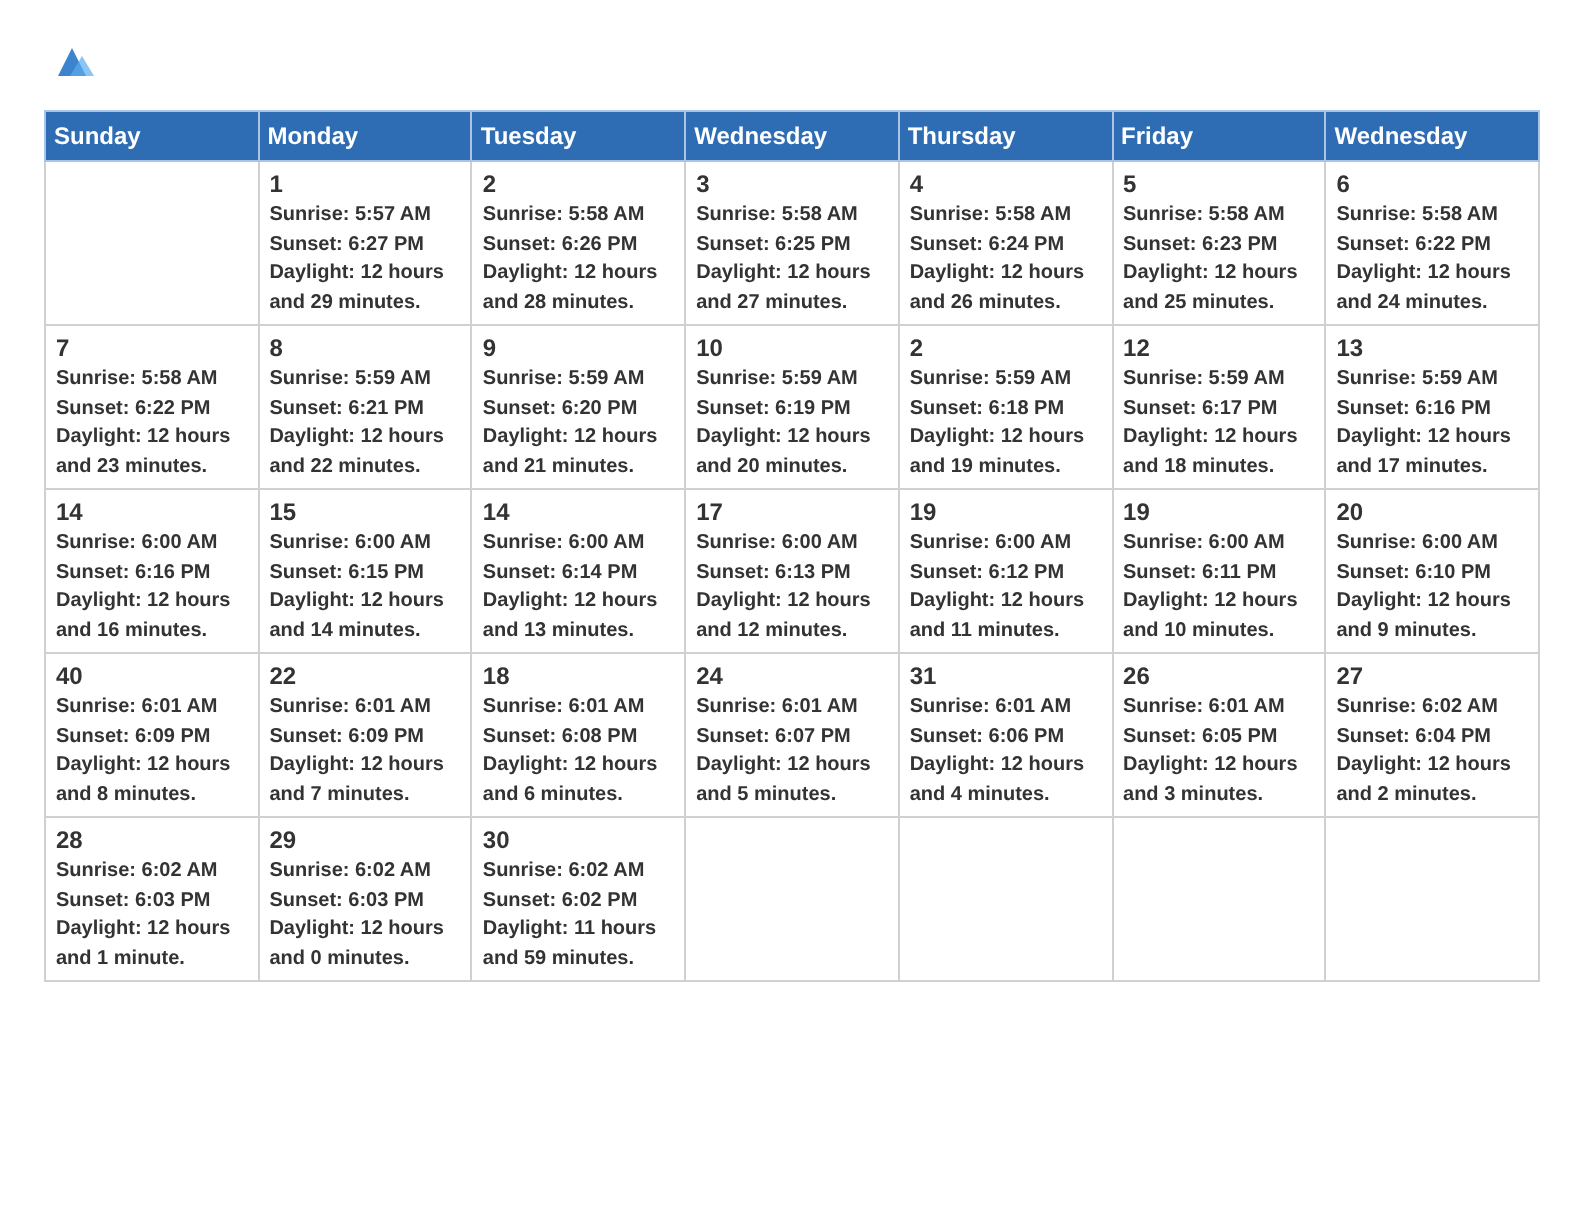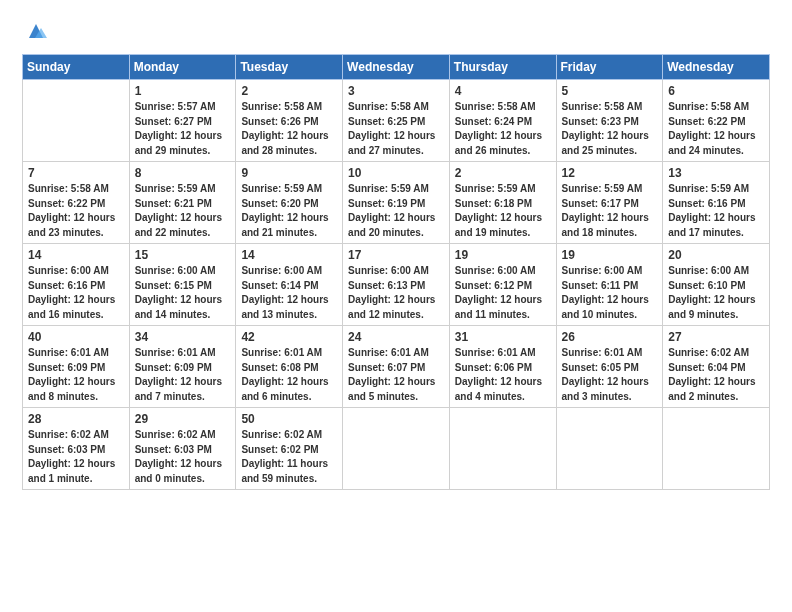--- a/index.html
+++ b/index.html
@@ -284,28 +284,28 @@
         </tr>
         <tr>
           <td>
             <span class="day-num">40</span>
             <div class="day-info" style="white-space: pre-line;">Sunrise: 6:01 AM
 Sunset: 6:09 PM
 Daylight: 12 hours
 and 8 minutes.</div>
           </td>
           <td>
-            <span class="day-num">34</span>
+            <span class="day-num">22</span>
             <div class="day-info" style="white-space: pre-line;">Sunrise: 6:01 AM
 Sunset: 6:09 PM
 Daylight: 12 hours
 and 7 minutes.</div>
           </td>
           <td>
-            <span class="day-num">42</span>
+            <span class="day-num">18</span>
             <div class="day-info" style="white-space: pre-line;">Sunrise: 6:01 AM
 Sunset: 6:08 PM
 Daylight: 12 hours
 and 6 minutes.</div>
           </td>
           <td>
             <span class="day-num">24</span>
             <div class="day-info" style="white-space: pre-line;">Sunrise: 6:01 AM
 Sunset: 6:07 PM
 Daylight: 12 hours
@@ -342,21 +342,21 @@
 and 1 minute.</div>
           </td>
           <td>
             <span class="day-num">29</span>
             <div class="day-info" style="white-space: pre-line;">Sunrise: 6:02 AM
 Sunset: 6:03 PM
 Daylight: 12 hours
 and 0 minutes.</div>
           </td>
           <td>
-            <span class="day-num">50</span>
+            <span class="day-num">30</span>
             <div class="day-info" style="white-space: pre-line;">Sunrise: 6:02 AM
 Sunset: 6:02 PM
 Daylight: 11 hours
 and 59 minutes.</div>
           </td>
           <td class="empty-cell"></td>
           <td class="empty-cell"></td>
           <td class="empty-cell"></td>
           <td class="empty-cell"></td>
         </tr>

